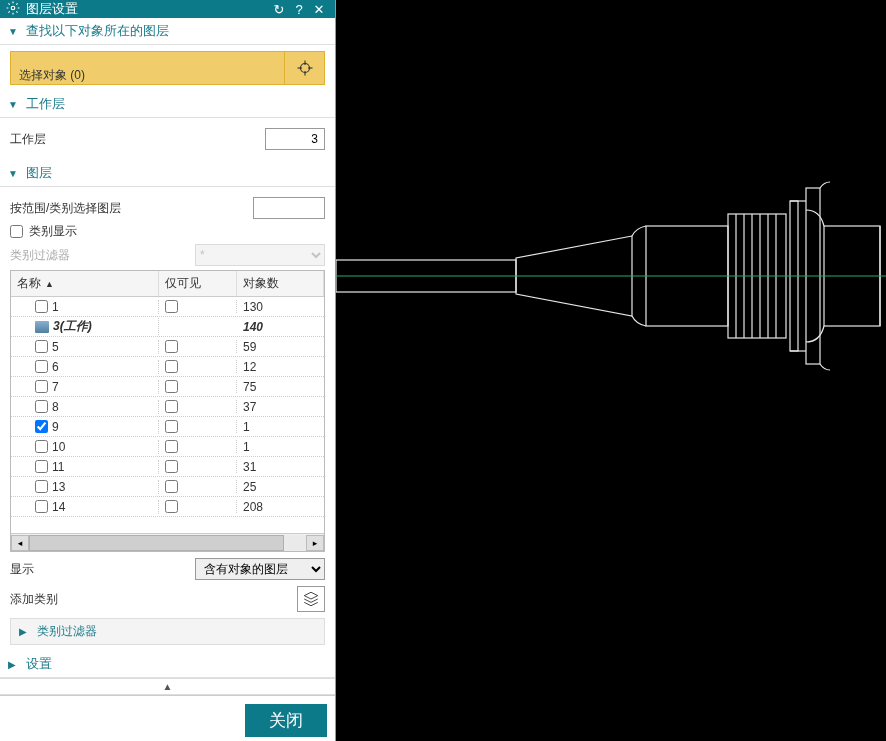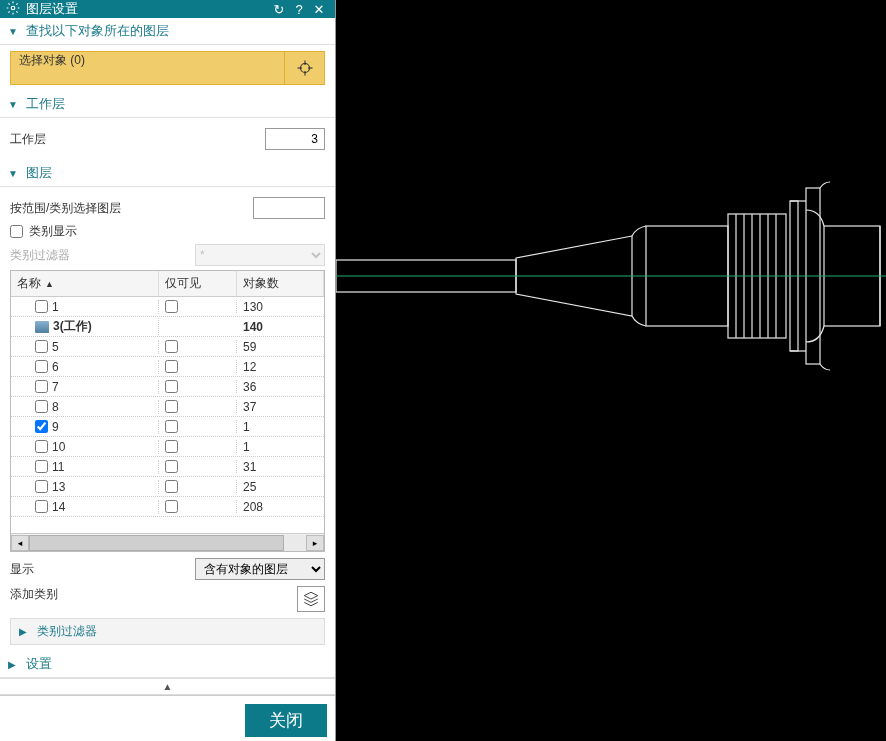--- a/index.html
+++ b/index.html
@@ -9,21 +9,21 @@
 .title-bar { height: 26px; background: #0d7a8a; color: #fff; display: flex; align-items: center; padding: 0 6px; font-size: 13px; }
 .title-bar .gear { margin-right: 6px; }
 .title-bar .spacer { flex: 1; }
 .title-bar .tb-icon { width: 20px; text-align: center; cursor: pointer; font-size: 13px; }
 
 .section-header { display: flex; align-items: center; padding: 4px 8px; color: #1b7a8a; font-size: 13px; cursor: pointer; border-bottom: 1px solid #e0e0e0; }
 .section-header .chev { width: 14px; font-size: 10px; margin-right: 4px; }
 .section-body { padding: 6px 10px; }
 
 .select-bar { display: flex; height: 34px; }
-.select-bar .sel { flex: 1; background: #f0cd6a; border: 1px solid #e0b030; display: flex; align-items: flex-start; padding: 0 8px; font-size: 12px; color: #333; }
+.select-bar .sel { flex: 1; background: #f0cd6a; border: 1px solid #e0b030; display: flex; align-items: flex-end; padding: 0 8px; font-size: 12px; color: #333; }
 .select-bar .tgt { width: 40px; background: #f0cd6a; border: 1px solid #e0b030; border-left: none; display: flex; align-items: center; justify-content: center; font-size: 16px; cursor: pointer; }
 
 .form-row { display: flex; align-items: center; font-size: 12px; color: #333; margin: 4px 0; }
 .form-row label { flex: 1; }
 .form-row input[type=text] { width: 60px; height: 22px; border: 1px solid #999; text-align: right; padding-right: 6px; font-size: 12px; }
 .form-row input.wide { width: 72px; text-align: left; }
 
 .cb-row { display: flex; align-items: center; font-size: 12px; color: #333; margin: 4px 0; }
 .cb-row input { margin-right: 6px; }
 
@@ -38,33 +38,33 @@
 .th-obj { width: 60px; flex: 1; }
 .sort-arrow { font-size: 9px; margin-left: 4px; }
 
 .table-body { height: 236px; overflow-y: auto; position: relative; }
 .tr { display: flex; font-size: 12px; color: #333; height: 20px; align-items: center; border-bottom: 1px dotted #ccc; }
 .tr .td { padding: 0 6px; display: flex; align-items: center; }
 .td-name { width: 148px; border-right: 1px dotted #ccc; }
 .td-vis { width: 78px; border-right: 1px dotted #ccc; }
 .td-obj { width: 60px; flex: 1; }
 .td-name input { margin: 0 4px 0 18px; }
-.tr.work { font-weight: bold; }
+.tr.work { font-weight: bold; font-style: italic; }
 .tr.work .layer-icon { margin: 0 4px 0 18px; width: 14px; height: 12px; display: inline-block; background: linear-gradient(#8ab0d0, #5080a0); border-radius: 1px; }
 
 .table-hscroll { height: 18px; background: #f0f0f0; border-top: 1px solid #ccc; display: flex; align-items: center; }
 .hs-btn { width: 18px; height: 16px; background: #e0e0e0; border: 1px solid #bbb; display: flex; align-items: center; justify-content: center; font-size: 9px; cursor: pointer; }
 .hs-track { flex: 1; height: 16px; background: #eaeaea; position: relative; }
 .hs-thumb { position: absolute; left: 0; top: 0; width: 92%; height: 16px; background: #cfcfcf; border: 1px solid #b0b0b0; }
 
 .show-row { display: flex; align-items: center; font-size: 12px; color: #333; margin: 6px 0; }
 .show-row label { flex: 1; }
 .show-row select { width: 130px; height: 22px; border: 1px solid #999; font-size: 12px; padding: 0 4px; }
 
-.addcat-row { display: flex; align-items: flex-start; font-size: 12px; color: #333; margin: 6px 0; }
+.addcat-row { display: flex; align-items: center; font-size: 12px; color: #333; margin: 6px 0; }
 .addcat-row label { flex: 1; }
 .addcat-row .cat-icon { width: 28px; height: 26px; border: 1px solid #999; display: flex; align-items: center; justify-content: center; cursor: pointer; }
 
 .subheader { display: flex; align-items: center; padding: 4px 8px; color: #1b7a8a; font-size: 12px; cursor: pointer; background: #f4f4f4; border: 1px solid #ddd; margin-top: 4px; }
 .subheader .chev { width: 14px; font-size: 10px; margin-right: 4px; }
 
 .collapse { text-align: center; padding: 2px; font-size: 10px; color: #555; cursor: pointer; border-top: 1px solid #ddd; border-bottom: 1px solid #ddd; }
 
 .footer { padding: 8px; display: flex; justify-content: flex-end; border-top: 1px solid #ccc; margin-top: auto; }
 .close-btn { background: #0d7a8a; color: #fff; border: none; padding: 5px 24px; font-size: 17px; cursor: pointer; }
@@ -198,21 +198,21 @@
             <div class="td td-obj">12</div>
           </div>
           <div class="tr">
             <div class="td td-name">
               <input type="checkbox" style="">
               <span>7</span>
             </div>
             <div class="td td-vis">
               <input type="checkbox" style="">
             </div>
-            <div class="td td-obj">36</div>
+            <div class="td td-obj">75</div>
           </div>
           <div class="tr">
             <div class="td td-name">
               <input type="checkbox" style="">
               <span>8</span>
             </div>
             <div class="td td-vis">
               <input type="checkbox" style="">
             </div>
             <div class="td td-obj">37</div>

